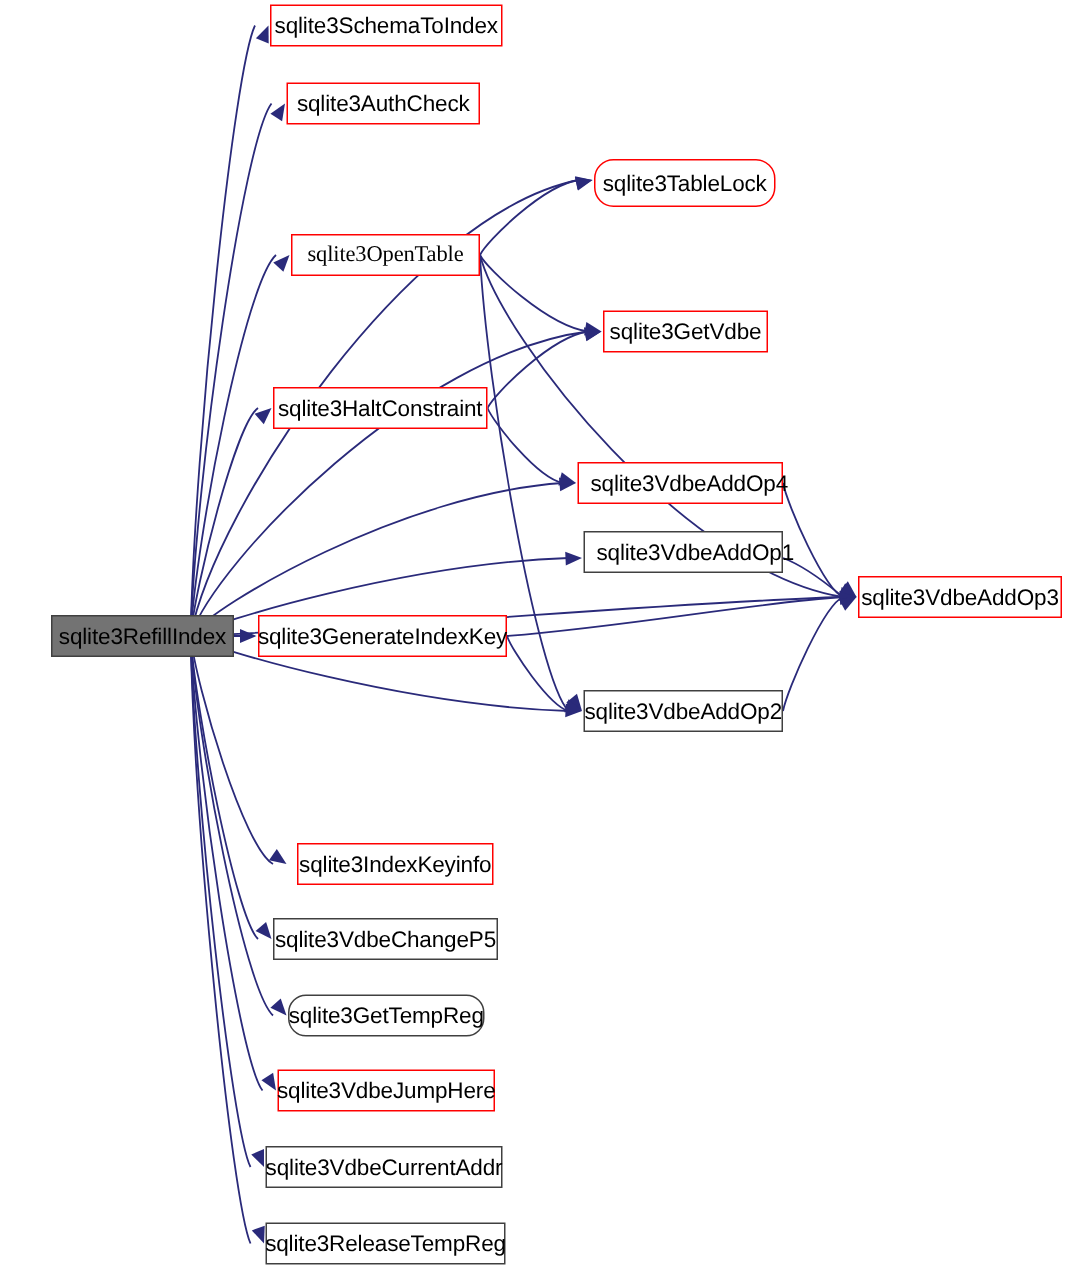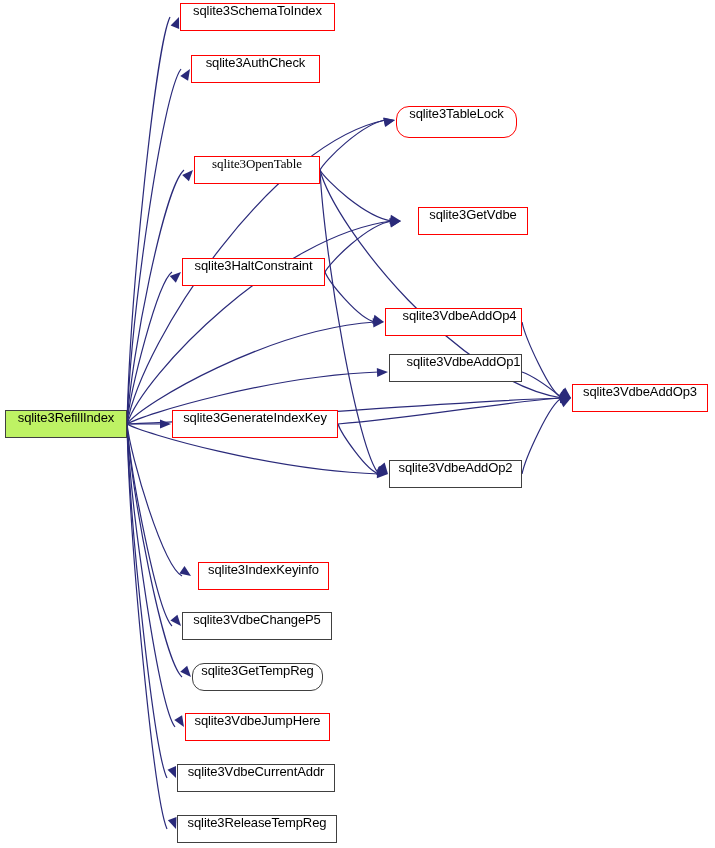--- a/index.html
+++ b/index.html
@@ -19,38 +19,39 @@
     position: absolute;
     left: 0;
     top: 0;
     width: 715px;
     height: 848px;
   }
   .node {
     position: absolute;
     box-sizing: border-box;
     display: flex;
-    align-items: flex-start;
+    align-items: center;
     justify-content: center;
-    font-size: 13px;
+    font-size: 15px;
     line-height: 1;
     color: #000000;
     background: #ffffff;
     white-space: nowrap;
     letter-spacing: -0.1px;
   }
   .node.red {
     border: 1px solid #ff0000;
   }
   .node.black {
     border: 1px solid #404040;
   }
   .node.root {
     border: 1px solid #404040;
-    background: #bef264;
+    background: #737373;
+    margin-left: 29px;
   }
   .node-label {
     pointer-events: none;
   }
 </style>
 </head>
 <body>
 
 <div id="canvas">
   <svg class="edges" viewBox="0 0 715 848" xmlns="http://www.w3.org/2000/svg">
@@ -124,21 +125,21 @@
       </div>
       <div class="node red" style="left: 191px; top: 55px; width: 129px; height: 28px;">
         <span class="node-label">sqlite3AuthCheck</span>
       </div>
       <div class="node red" style="left: 396px; top: 106px; width: 121px; height: 32px; border-radius: 13px;">
         <span class="node-label">sqlite3TableLock</span>
       </div>
       <div class="node red" style="left: 194px; top: 156px; width: 126px; height: 28px; font-family: Liberation Serif, serif;">
         <span class="node-label">sqlite3OpenTable</span>
       </div>
-      <div class="node red" style="left: 418px; top: 207px; width: 110px; height: 28px;">
+      <div class="node red" style="left: 402px; top: 207px; width: 110px; height: 28px;">
         <span class="node-label">sqlite3GetVdbe</span>
       </div>
       <div class="node red" style="left: 182px; top: 258px; width: 143px; height: 28px;">
         <span class="node-label">sqlite3HaltConstraint</span>
       </div>
       <div class="node red" style="left: 385px; top: 308px; width: 137px; height: 28px; padding-left: 12px;">
         <span class="node-label">sqlite3VdbeAddOp4</span>
       </div>
       <div class="node black" style="left: 389px; top: 354px; width: 133px; height: 28px; padding-left: 16px;">
         <span class="node-label">sqlite3VdbeAddOp1</span>

